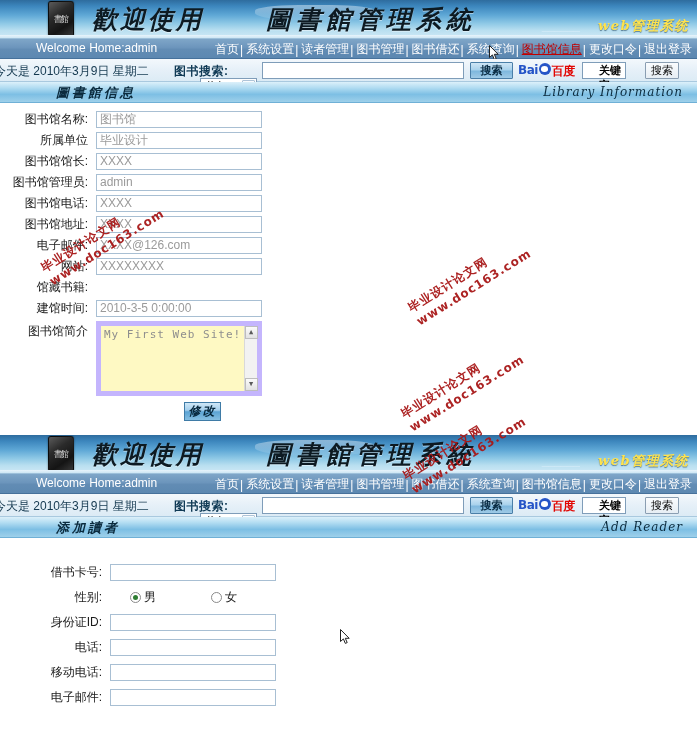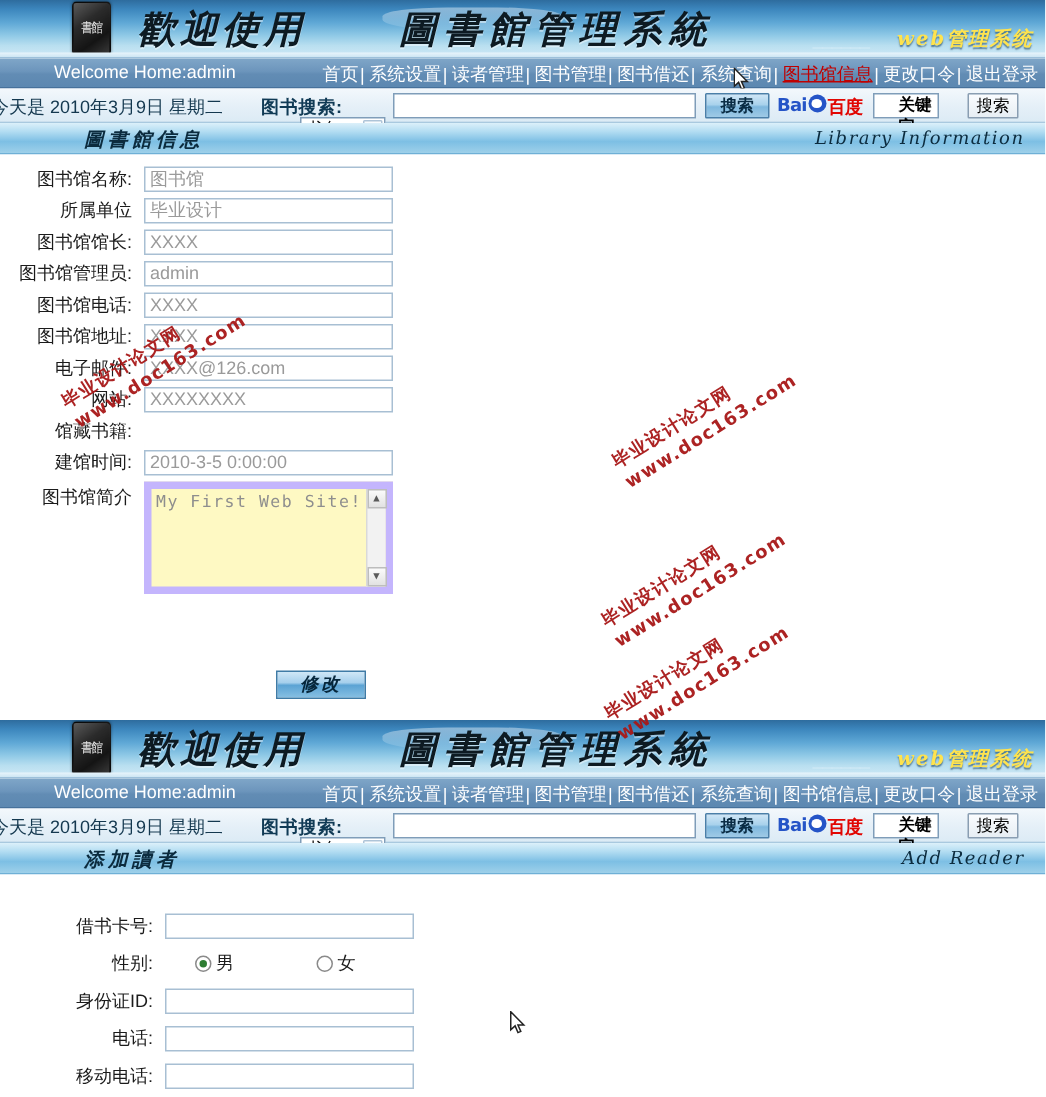--- a/index.html
+++ b/index.html
@@ -221,28 +221,27 @@
   }
   .radio.on::after {
     content:""; position:absolute; left: 2px; top: 2px;
     width: 5px; height: 5px; border-radius:50%; background: #2e7d32;
   }
   .gender .opt { display: flex; align-items: center; }
   .gender .opt.second { margin-left: 55px; }
 
   .btnrow { display: flex; justify-content: center; gap: 14px; margin-top: 6px; }
   .bigbtn {
-    width: 60px; height: 19px;
+    width: 37px; height: 19px;
     background: linear-gradient(180deg,#cfe7f7 0%, #a5cfec 42%, #5ba3d4 52%, #86bfe2 100%);
     border: 1px solid #3f7ba6;
     display:flex; align-items:center; justify-content:center;
     font-family: "DejaVu Serif","Liberation Serif",serif;
     font-weight: bold; font-style: italic; font-size: 12px; color: #06263b;
     letter-spacing: 2px;
-    margin-top: 45px;
   }
 
   
   .cursor { position: absolute; width: 11px; height: 17px; pointer-events: none; }
   .cursor svg { display:block; }
 
   
   .wm {
     position: absolute; color: #a81818; font-weight: bold;
     font-family: "DejaVu Sans","Liberation Sans",sans-serif;

